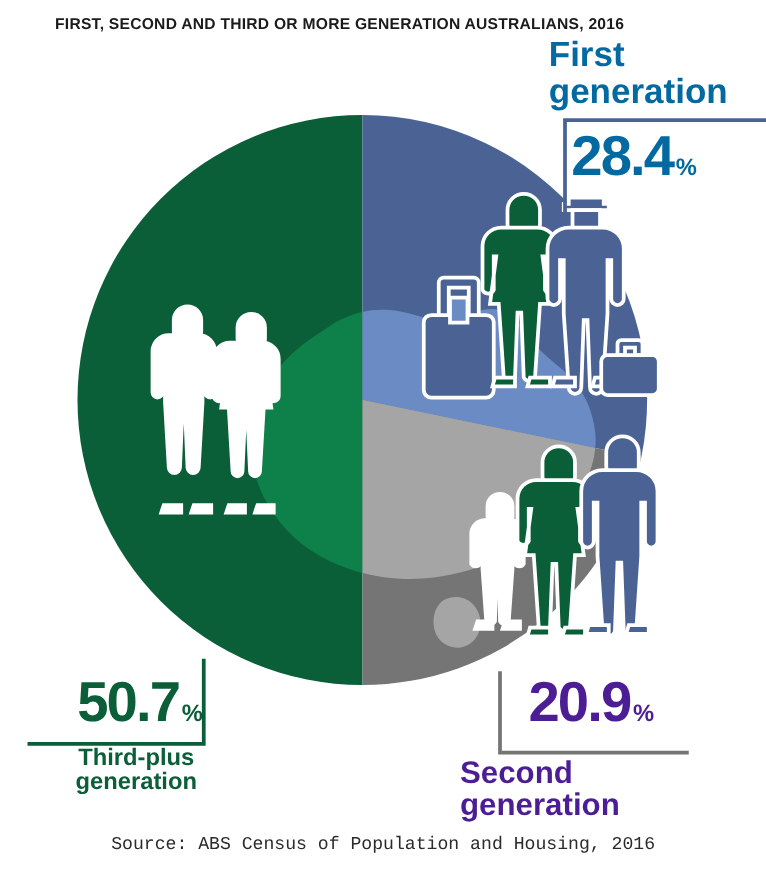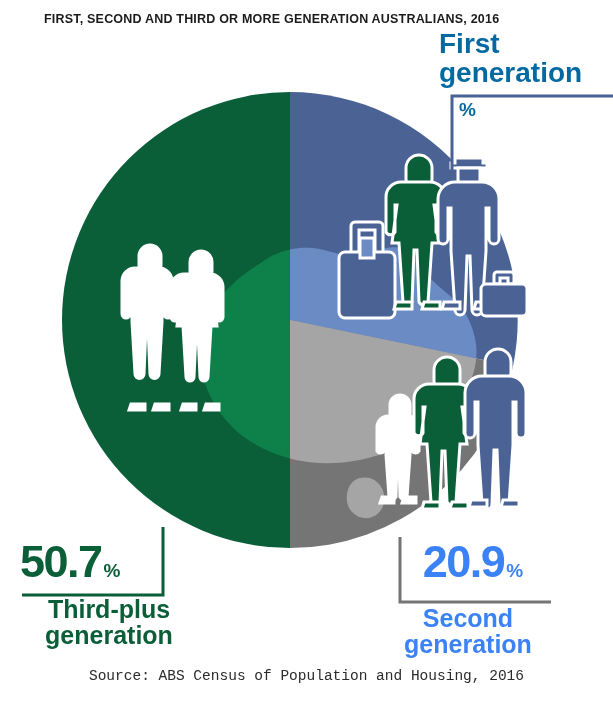--- a/index.html
+++ b/index.html
@@ -88,38 +88,37 @@
 
   
   #callout-third {
     left: 14px;
     top: 536px;
     width: 190px;
     color: #0A5E38;
     text-align: center;
   }
   #callout-third .pct-row {
-    justify-content: flex-start;
+    justify-content: center;
     margin-left: 6px;
   }
   #callout-third .pct-value { font-size: 45px; }
   #callout-third .pct-sign  { font-size: 19px; }
   #callout-third .heading {
-    font-size: 25px;
+    font-size: 19px;
     margin-top: 9px;
     text-align: center;
   }
 
   
   #callout-second {
     left: 368px;
     top: 536px;
     width: 200px;
-    color: #3b82f6;
-    text-align: center;
+    color: #4c1d95;
   }
   #callout-second .pct-row {
     justify-content: center;
     margin-left: 10px;
   }
   #callout-second .pct-value { font-size: 45px; }
   #callout-second .pct-sign  { font-size: 19px; }
   #callout-second .heading {
     font-size: 25px;
     margin-top: 18px;
@@ -305,20 +304,21 @@
         <path d="M400,537 L400,602 L551,602" fill="none" stroke="#757575" stroke-width="3"></path>
       </g>
     </svg>
 
     <div class="callout" id="callout-first">
       <div class="heading">
         <div>First</div>
         <div>generation</div>
       </div>
       <div class="pct-row">
+        <span class="pct-value">28.4</span>
         <span class="pct-sign">%</span>
       </div>
     </div>
 
     <div class="callout" id="callout-third">
       <div class="pct-row">
         <span class="pct-value">50.7</span>
         <span class="pct-sign">%</span>
       </div>
       <div class="heading">

